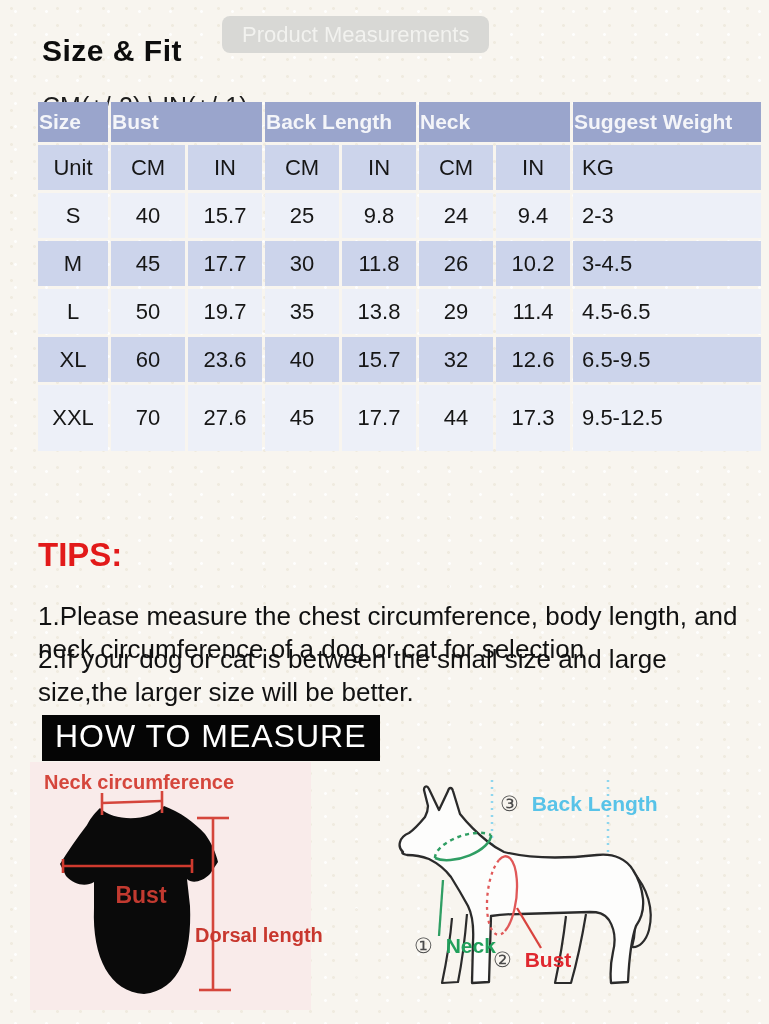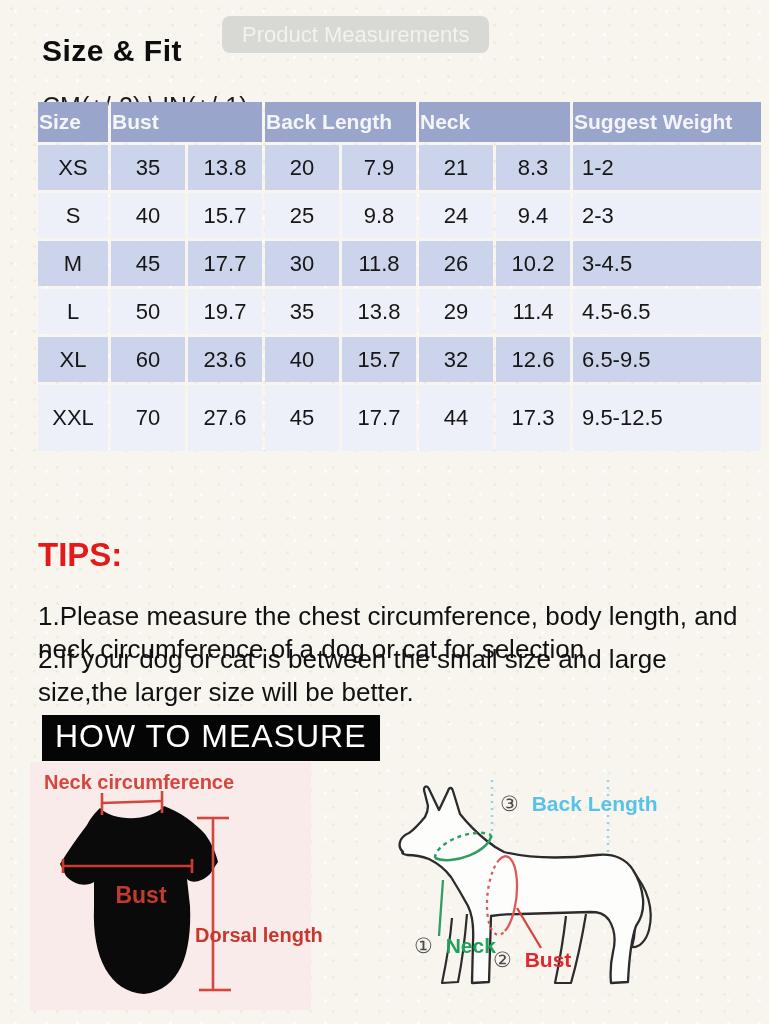--- a/index.html
+++ b/index.html
@@ -82,28 +82,28 @@
     <tr>
         <th colspan="1">Size</th>
         <th colspan="2">Bust</th>
         <th colspan="2">Back Length</th>
         <th colspan="2">Neck</th>
         <th colspan="1">Suggest Weight</th>
       </tr>
   </thead>
   <tbody>
       <tr class="dark">
-        <td>XS</td>
-        <td>35</td>
-        <td>13.8</td>
-        <td>20</td>
-        <td>7.9</td>
-        <td>21</td>
-        <td>8.3</td>
-        <td>1-2</td>
+        <td>Unit</td>
+        <td>CM</td>
+        <td>IN</td>
+        <td>CM</td>
+        <td>IN</td>
+        <td>CM</td>
+        <td>IN</td>
+        <td>KG</td>
       </tr>
       <tr class="light">
         <td>S</td>
         <td>40</td>
         <td>15.7</td>
         <td>25</td>
         <td>9.8</td>
         <td>24</td>
         <td>9.4</td>
         <td>2-3</td>

